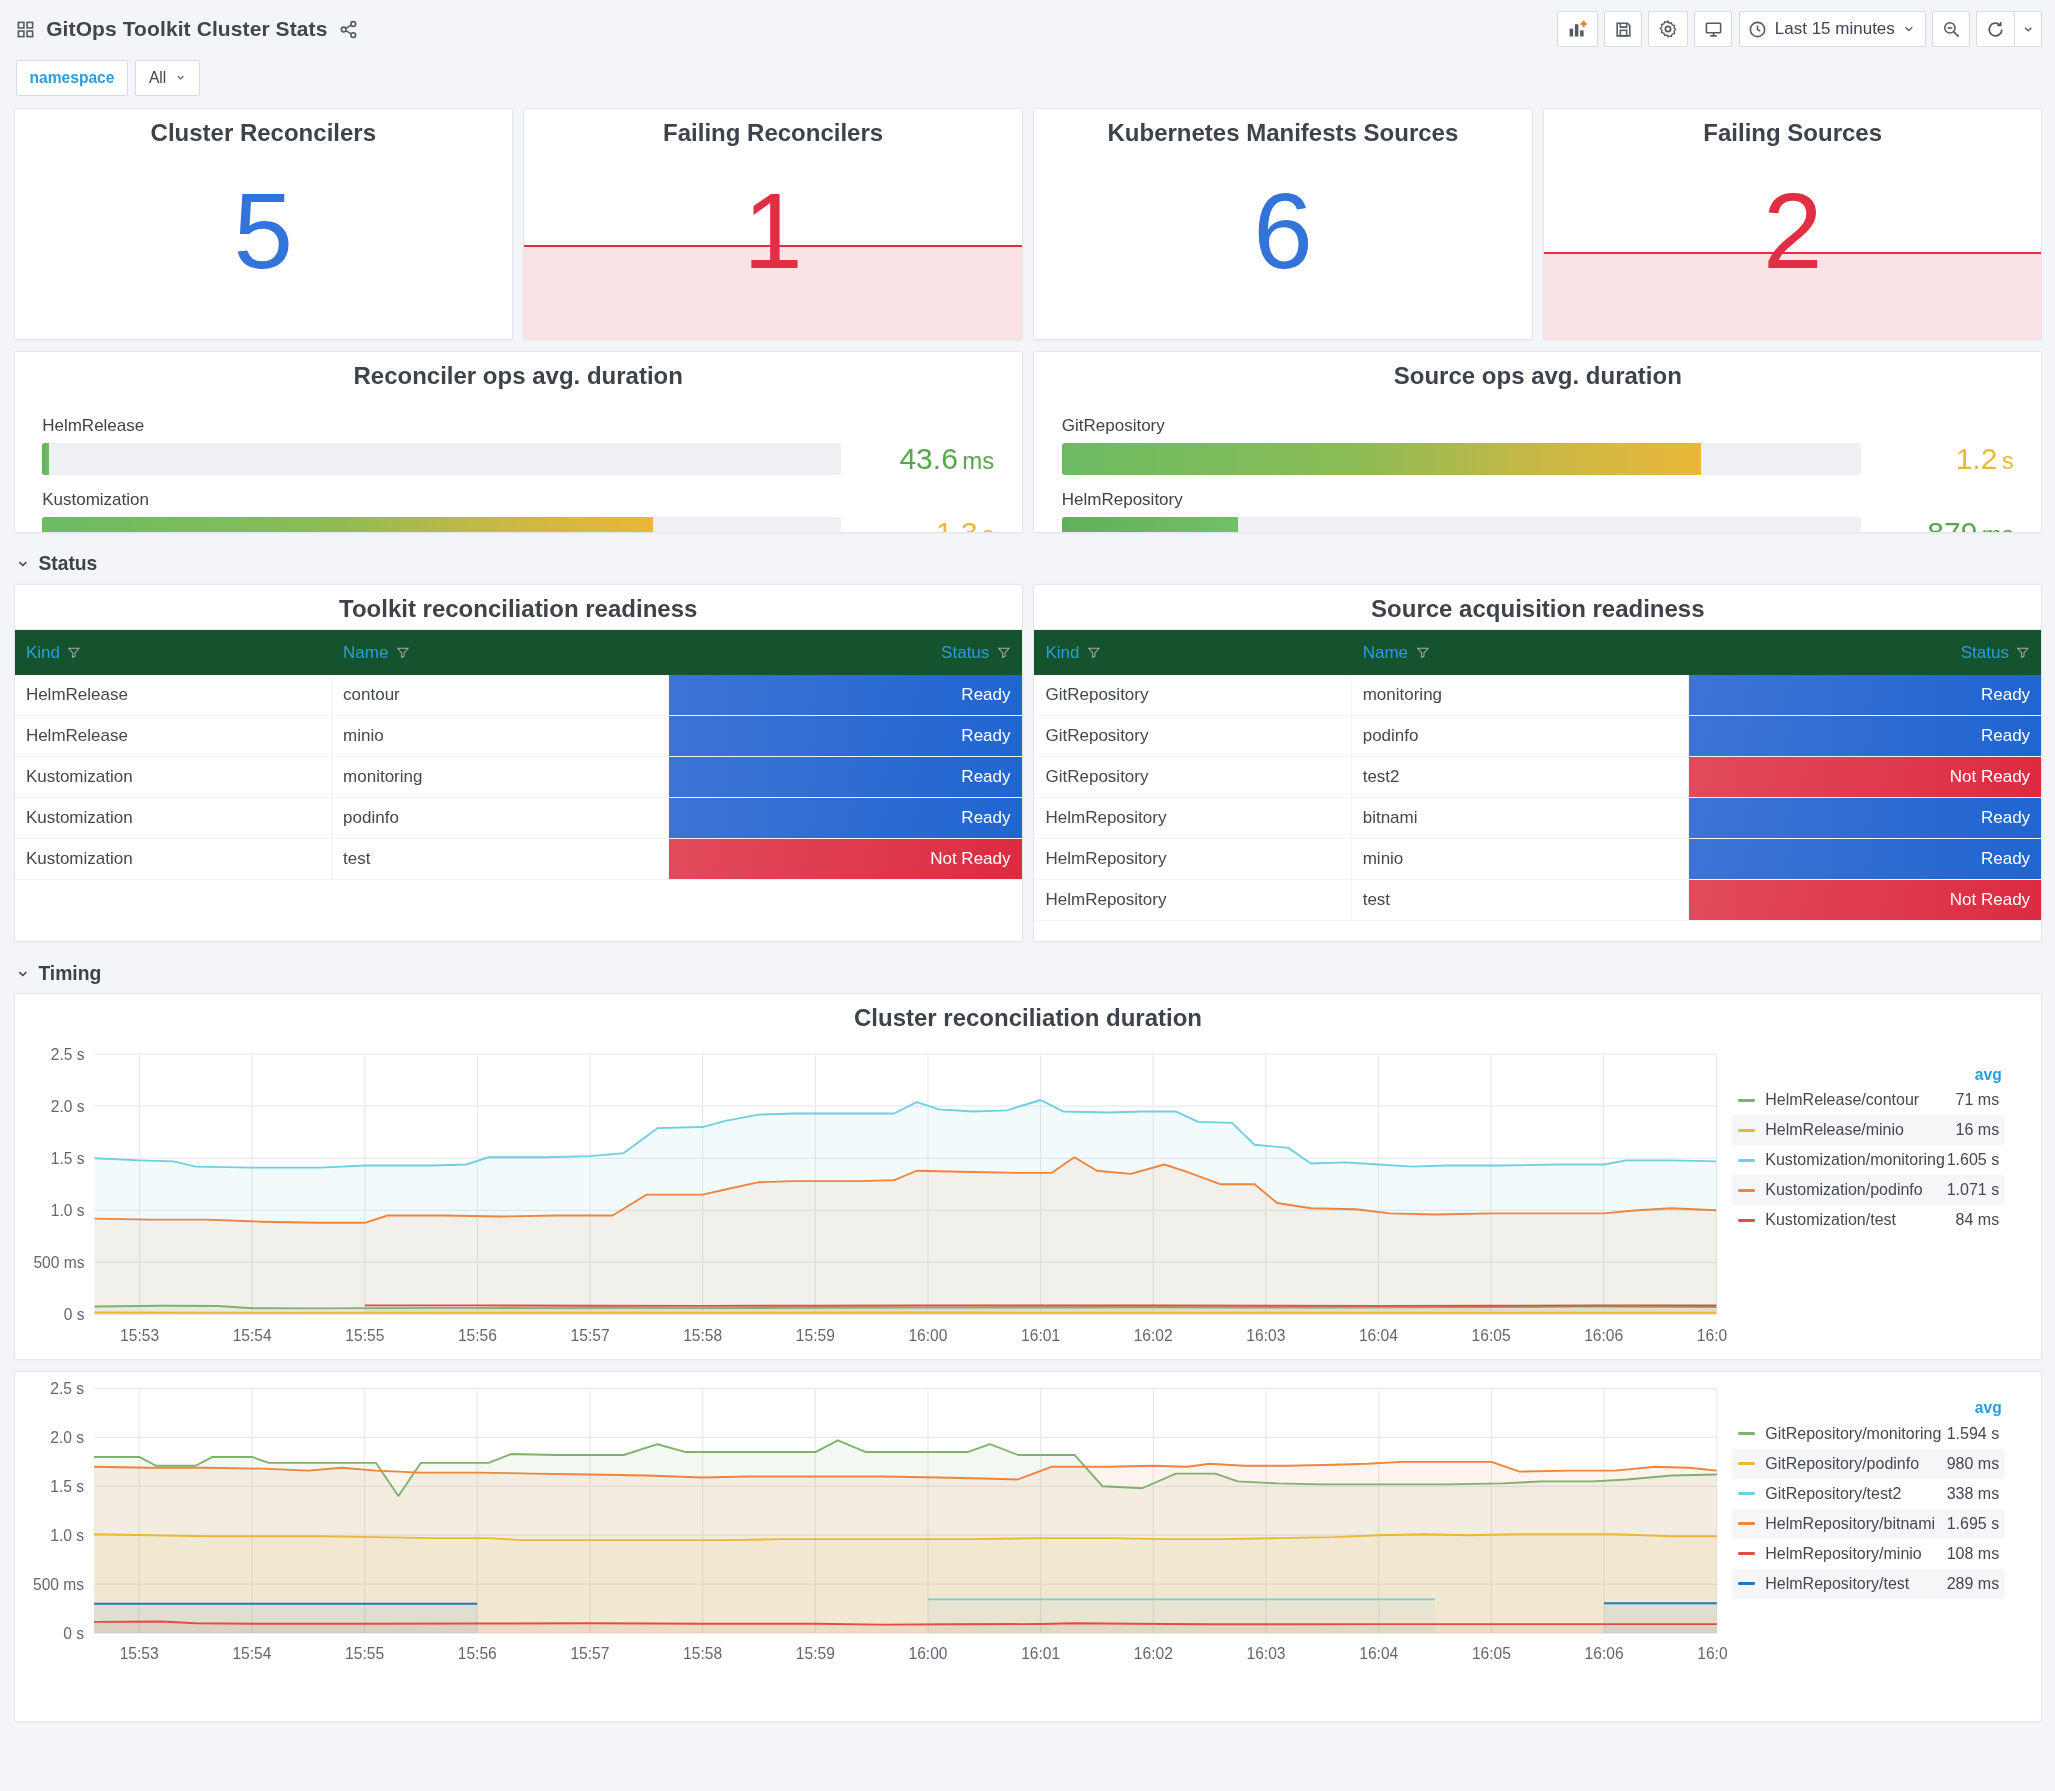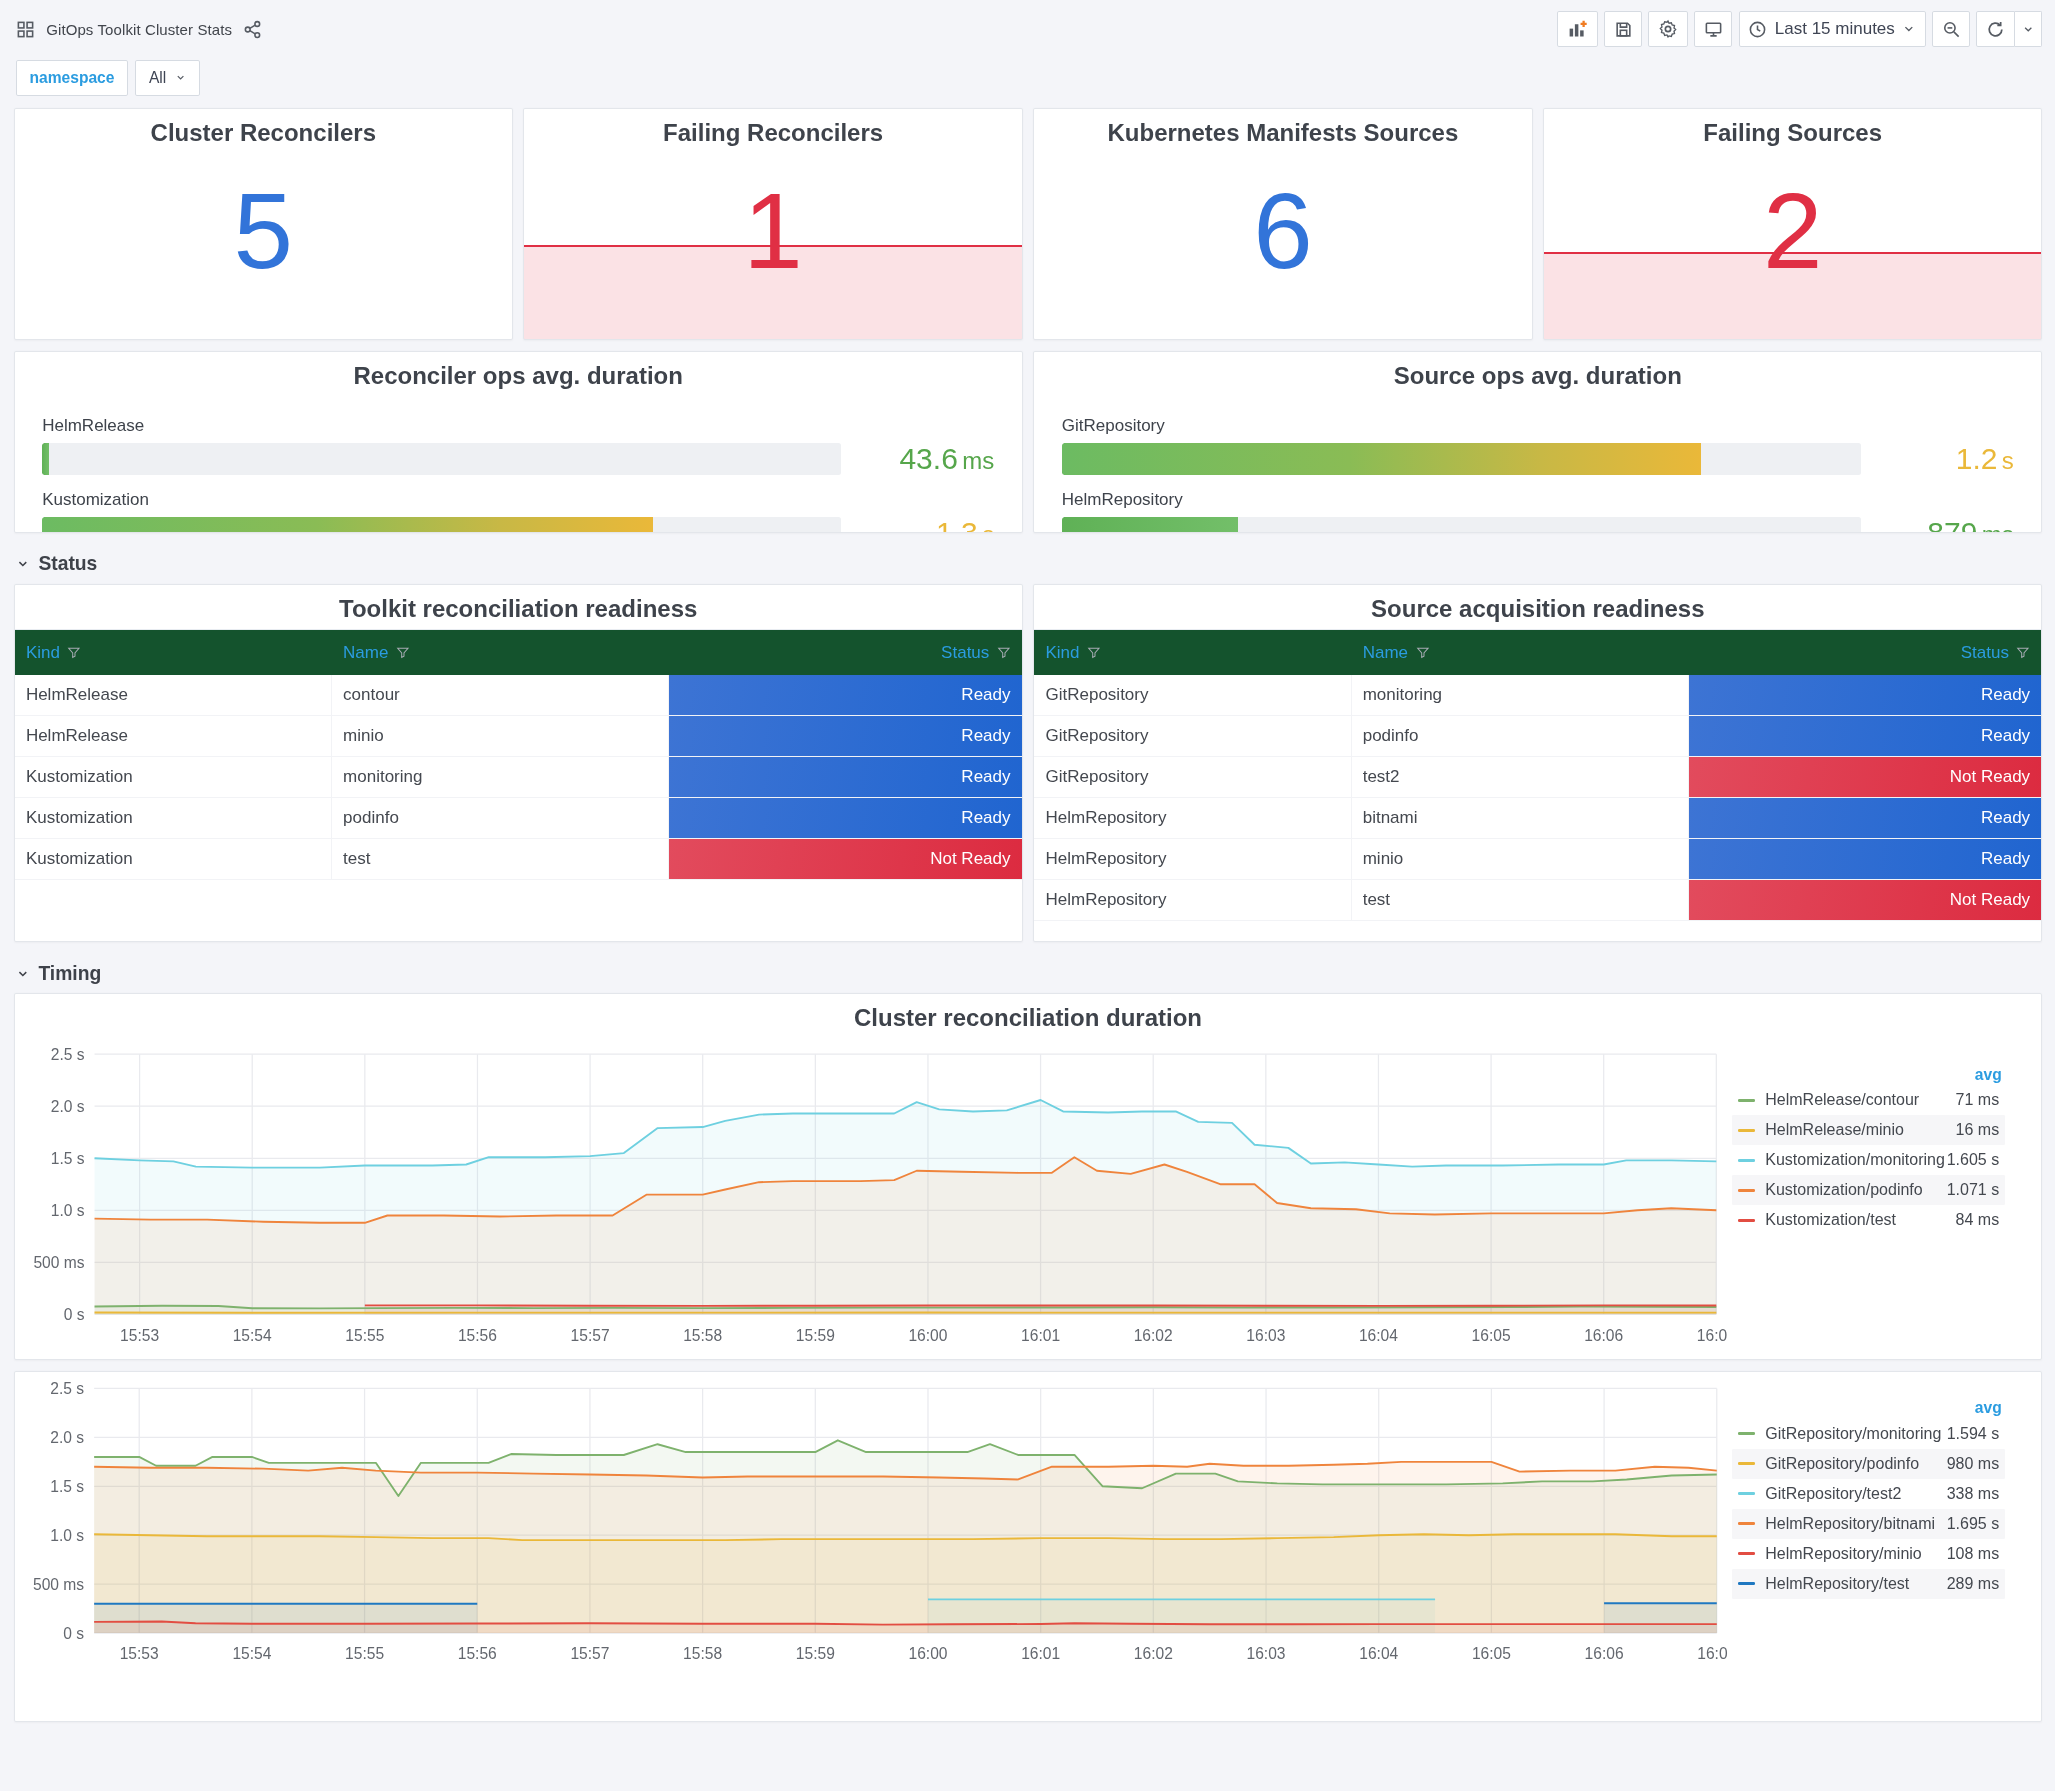--- a/index.html
+++ b/index.html
@@ -5,21 +5,21 @@
   * { box-sizing: border-box; }
   html,body { margin:0; padding:0; }
   body {
     width:2056px; height:1791px; overflow:hidden;
     background:#f4f5f9; color:#3e434b;
     font-family:"Liberation Sans", sans-serif;
     -webkit-font-smoothing:antialiased;
   }
   .topbar { display:flex; justify-content:space-between; align-items:center; padding:11.2px 13.7px 6.2px 16px; }
   .tb-left { display:flex; align-items:center; gap:11.2px; }
-  .page-title { font-size:15px; font-weight:400; color:#41454c; letter-spacing:0.1px; }
+  .page-title { font-size:21px; font-weight:700; color:#41454c; letter-spacing:0.1px; }
   .icn { display:inline-flex; align-items:center; justify-content:center; color:#565b63; }
   .tb-right { display:flex; align-items:center; gap:6.2px; }
   .tb-btn {
     height:36px; min-width:36px; padding:0 8.7px; background:#fff;
     border:0.6px solid #d6dbe2; border-radius:1.9px; display:inline-flex;
     align-items:center; justify-content:center; gap:7.5px; cursor:pointer; color:#565b63;
     font-size:17px;
   }
   .tb-group { display:inline-flex; }
   .tb-group .tb-btn:first-child { border-radius:1.9px 0 0 1.9px; }

